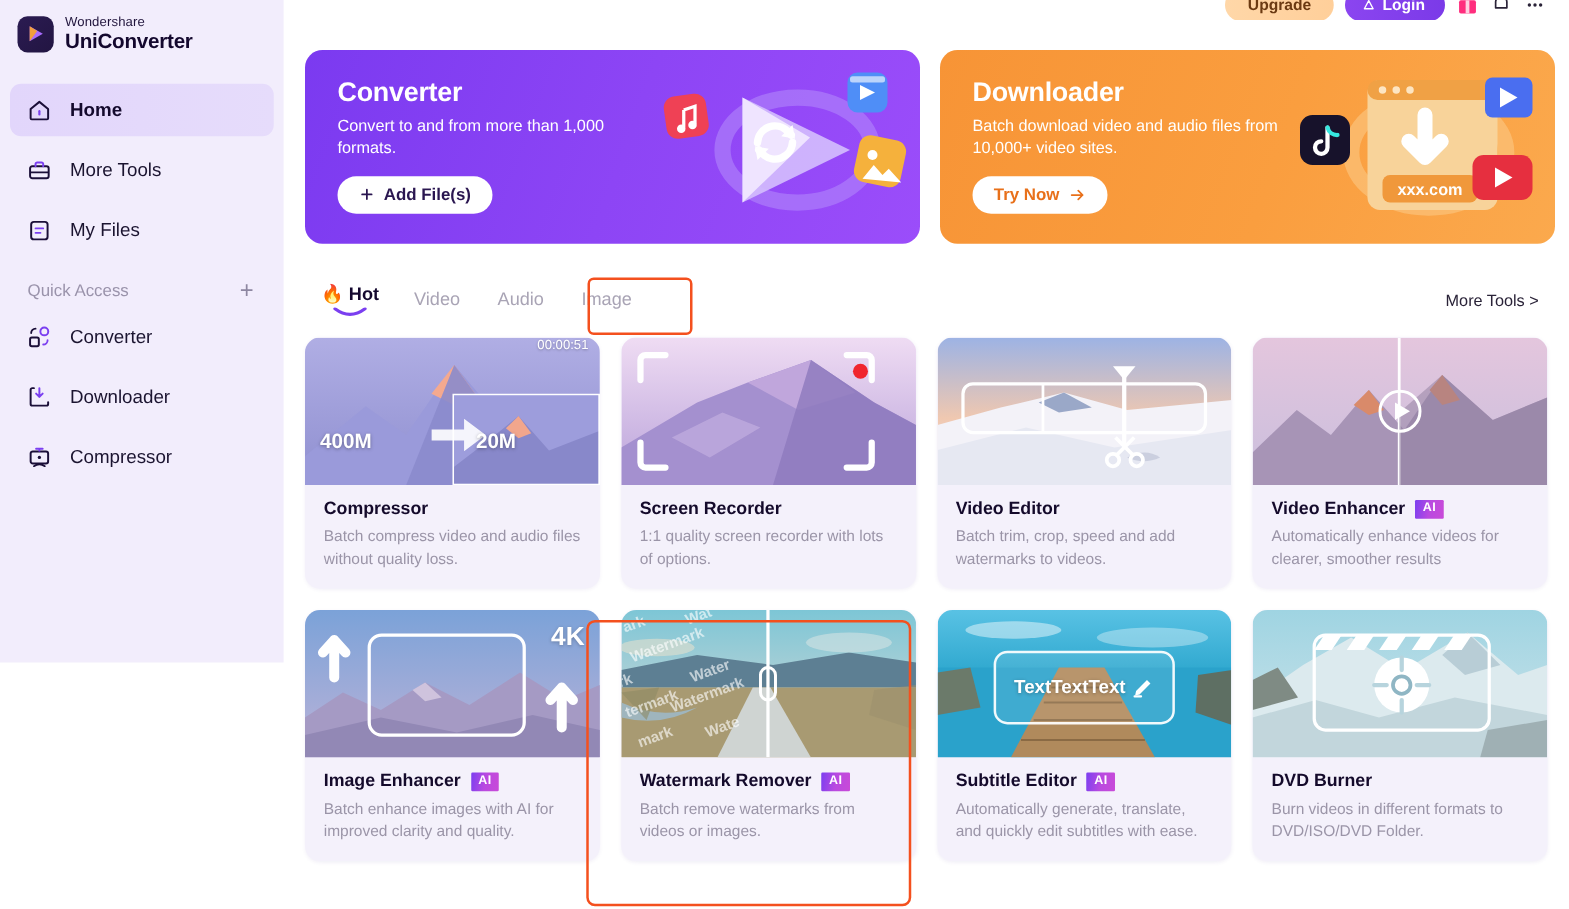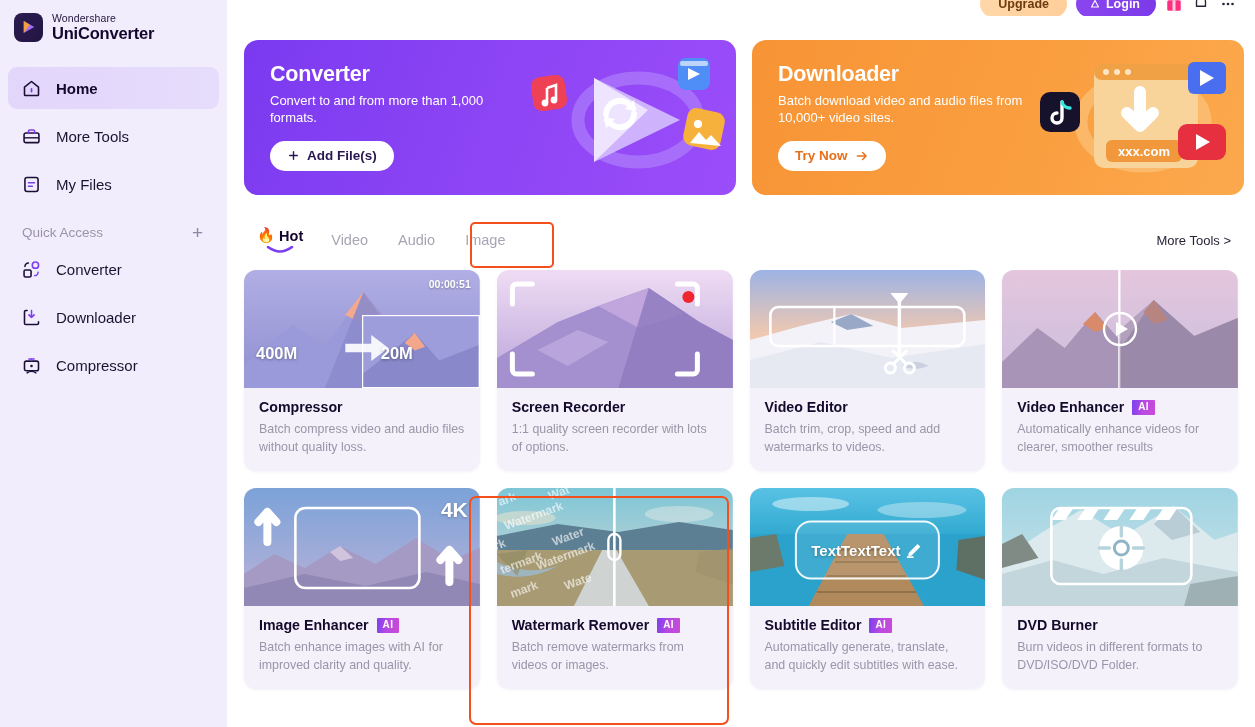--- a/index.html
+++ b/index.html
@@ -6,21 +6,21 @@
   html, body {
     width: 1255px; height: 727px;
     overflow: hidden;
     font-family: "Liberation Sans", sans-serif;
     background: #ffffff;
   }
   .app { display: flex; width: 1255px; height: 727px; }
 
   
   .sidebar {
-    width: 227px; min-width: 227px; height: 727px;
+    width: 227px; min-width: 227px; height: 530px;
     background: #f2edfc;
     padding: 0 8px;
     position: relative;
   }
   .brand { display: flex; align-items: center; gap: 9px; padding: 8px 6px 0 6px; height: 46px; }
   .brand-logo {
     width: 29px; height: 29px; border-radius: 8px;
     background: linear-gradient(140deg,#2b1b52 0%,#221542 100%);
     display: flex; align-items: center; justify-content: center;
     flex-shrink: 0;
@@ -123,34 +123,34 @@
     padding: 2px 6px 3px; border-radius: 1px; line-height: 1;
   }
   .card-desc { font-size: 12.4px; color: #9b95a8; line-height: 1.42; margin-top: 6px; }
 
   .card-highlight {
     position: absolute; left: 242px; top: 496px; width: 260px; height: 229px;
     border: 2.5px solid #f4501e; border-radius: 7px; pointer-events: none; z-index: 6;
   }
 
   .thumb-badge {
-    position: absolute; right: 9px; top: 8px; color: #fff; font-size: 10.5px;
-    font-weight: 700; text-shadow: 0 1px 2px rgba(0,0,0,.3);
+    position: absolute; right: 9px; top: 0; color: #fff; font-size: 10.5px;
+    font-weight: 400; text-shadow: 0 1px 2px rgba(0,0,0,.3);
   }
   .thumb-4k {
     position: absolute; right: 12px; top: 10px; color: #fff; font-size: 21px;
     font-weight: 800; text-shadow: 0 1px 3px rgba(0,0,0,.25);
   }
   .size-lbl {
     position: absolute; color: #fff; font-size: 16.5px; font-weight: 800;
     text-shadow: 0 1px 3px rgba(0,0,0,.35);
   }
   .txt-pill {
     position: absolute; left: 50%; top: 52%; transform: translate(-50%,-50%);
-    border: 2px solid rgba(255,255,255,.92); border-radius: 16px;
+    border: 2px solid rgba(255,255,255,.92); border-radius: 11px;
     padding: 18px 14px; display: flex; align-items: center; gap: 4px;
     background: rgba(255,255,255,.10);
   }
   .txt-pill span { color: #fff; font-size: 15px; font-weight: 700; text-shadow: 0 1px 3px rgba(0,0,0,.3); }
 </style>
 </head>
 <body>
 
 <div class="app">
 

